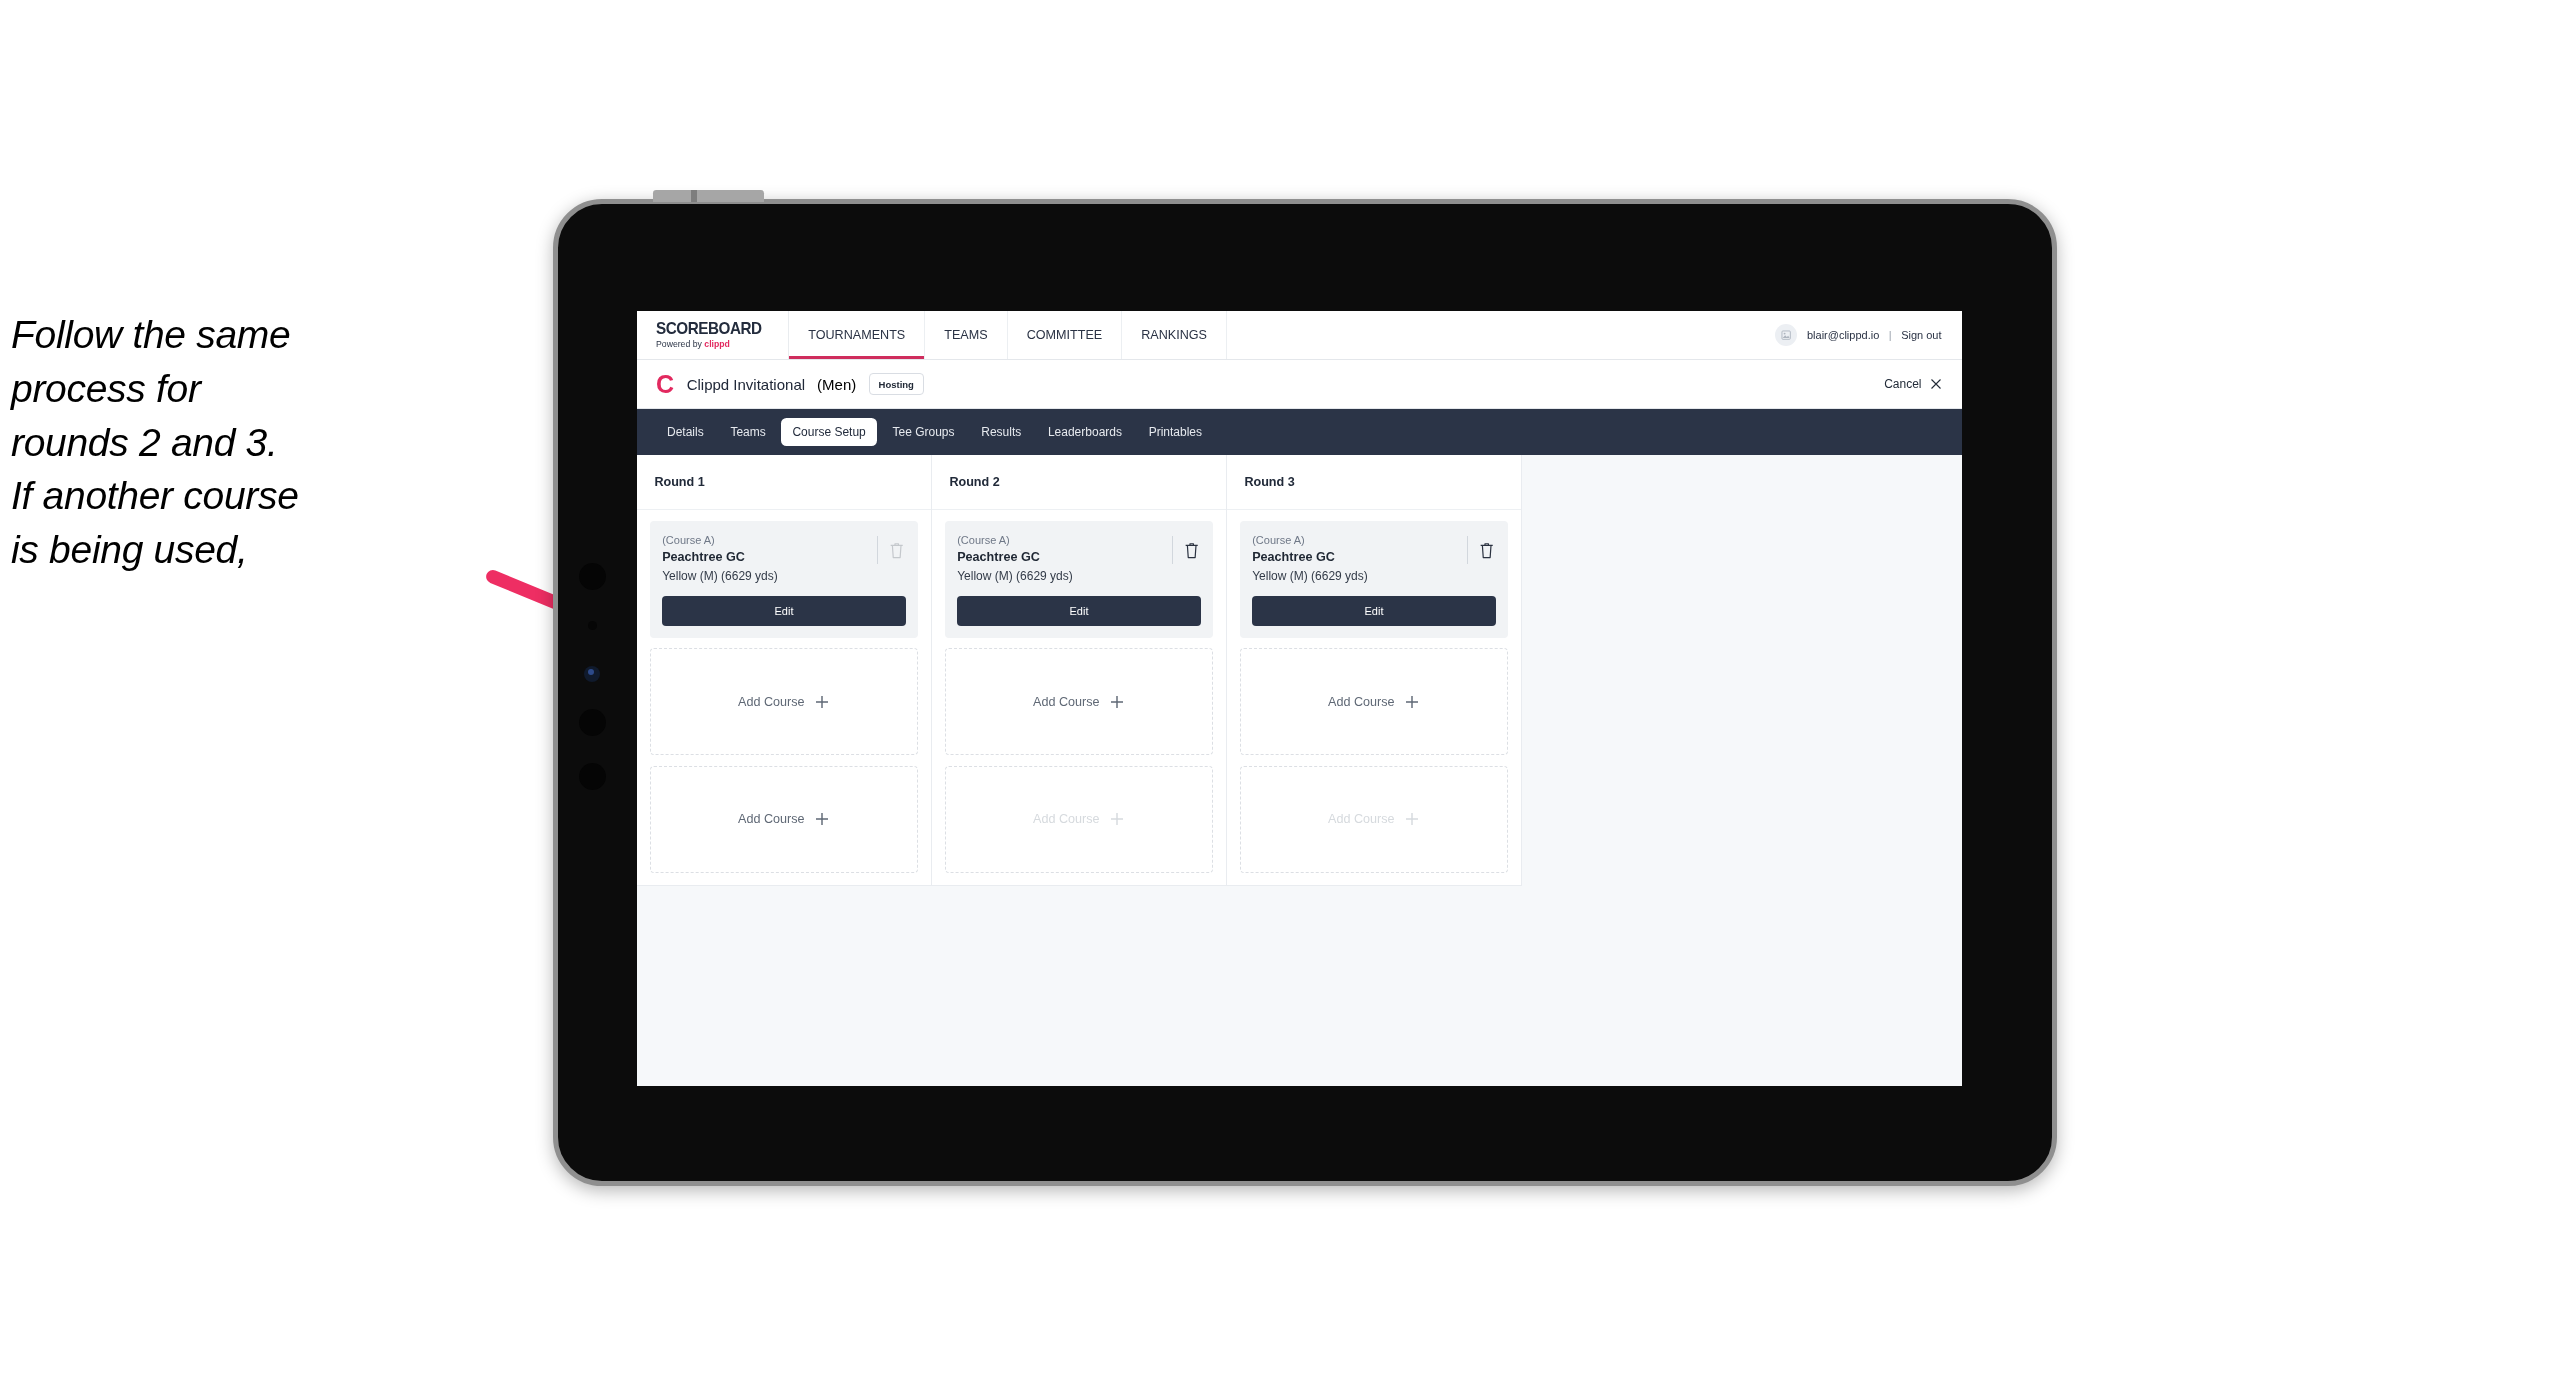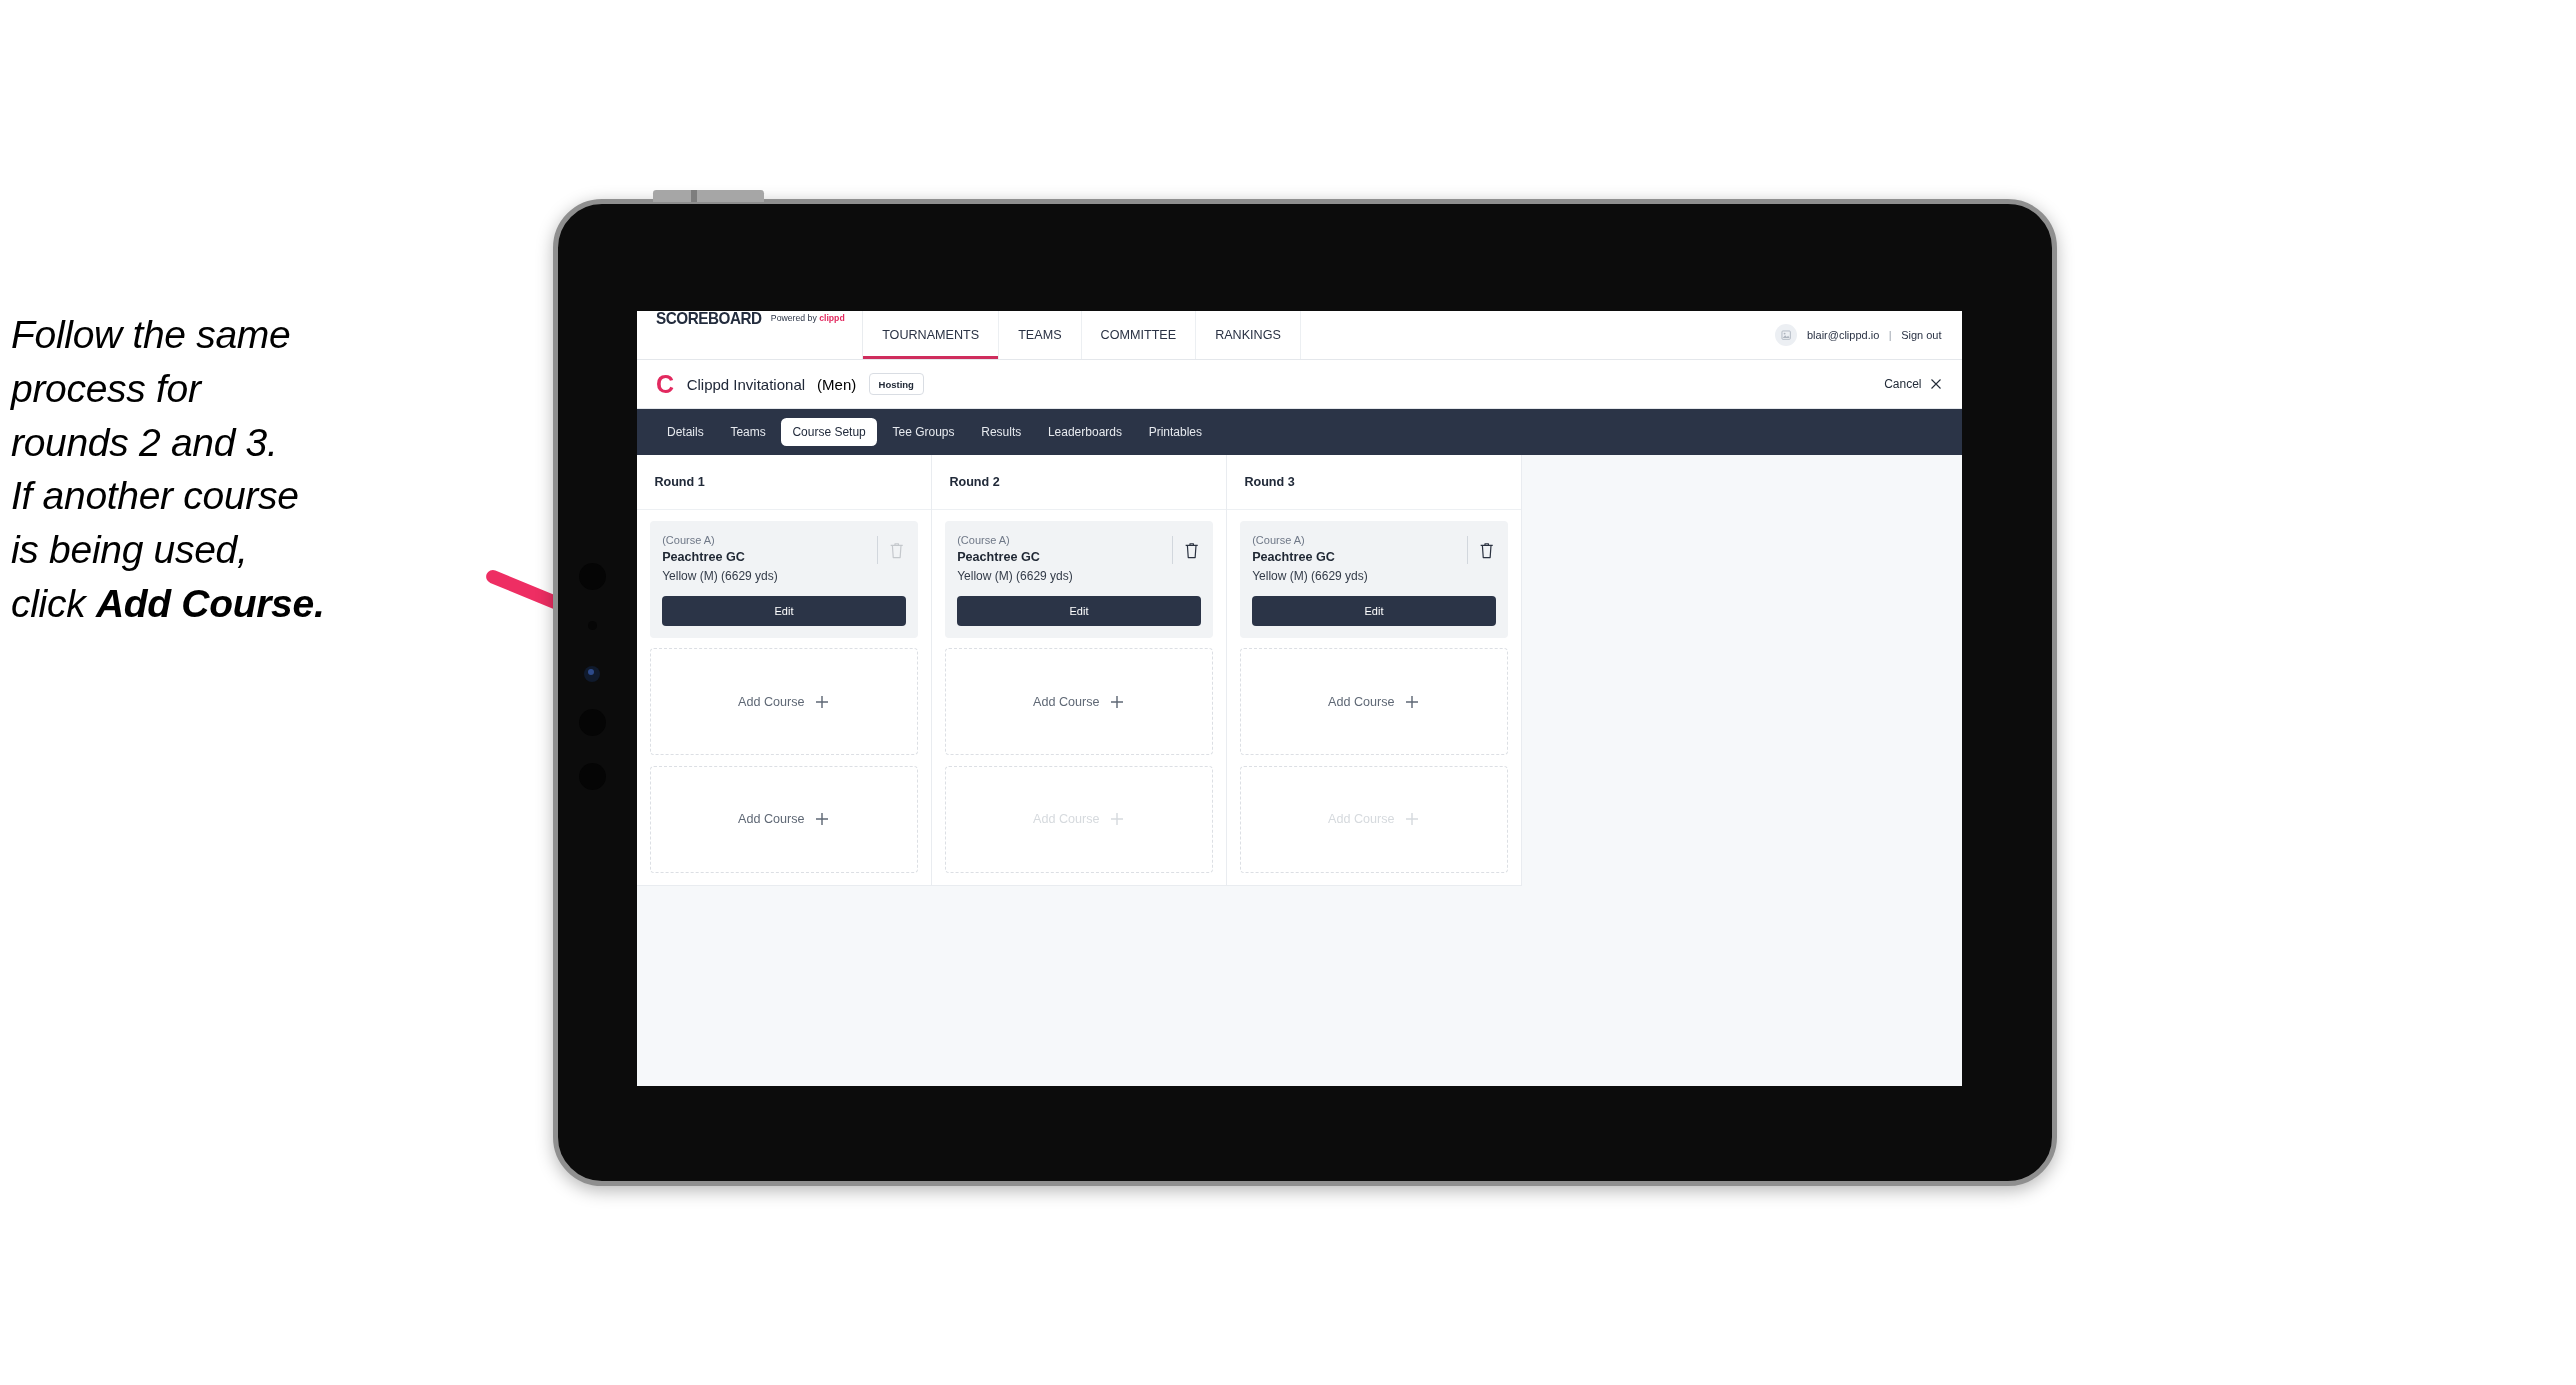--- a/index.html
+++ b/index.html
@@ -75,21 +75,21 @@
   }
 
   
   .topnav {
     display: flex; align-items: stretch;
     height: 49px;
     background: #ffffff;
     border-bottom: 0.8px solid #e4e7eb;
   }
   .brand {
-    display: flex; flex-direction: row; justify-content: center;
+    display: flex; flex-direction: column; justify-content: center;
     padding: 0 17.4px 0 19px;
     border-right: 0.8px solid #e9ecef;
     min-width: 118px;
   }
   .brand-title {
     font-size: 16.6px; font-weight: bold; letter-spacing: -0.5px;
     color: #232c3d; line-height: 1;
     font-stretch: condensed;
     transform: scaleX(0.92); transform-origin: left center;
   }
@@ -216,21 +216,20 @@
 <body>
 
 <div id="stage">
 
   <div class="annotation">
     <div>Follow the same</div>
     <div>process for</div>
     <div>rounds 2 and 3.</div>
     <div>If another course</div>
     <div>is being used,</div>
-    <div><span>click </span><span class="strong">Add Course.</span></div>
   </div>
 
   <svg class="arrow-svg" viewBox="0 0 420 220">
     <line x1="34" y1="40" x2="330" y2="162" stroke="#ee2e63" stroke-width="17" stroke-linecap="round"></line>
     <polygon points="388,188 300,112 286,178" fill="#ee2e63"></polygon>
   </svg>
 
   <div class="tablet">
     <div class="tablet-btn-top"></div>
     <div class="bezel-dot dot-a"></div>

